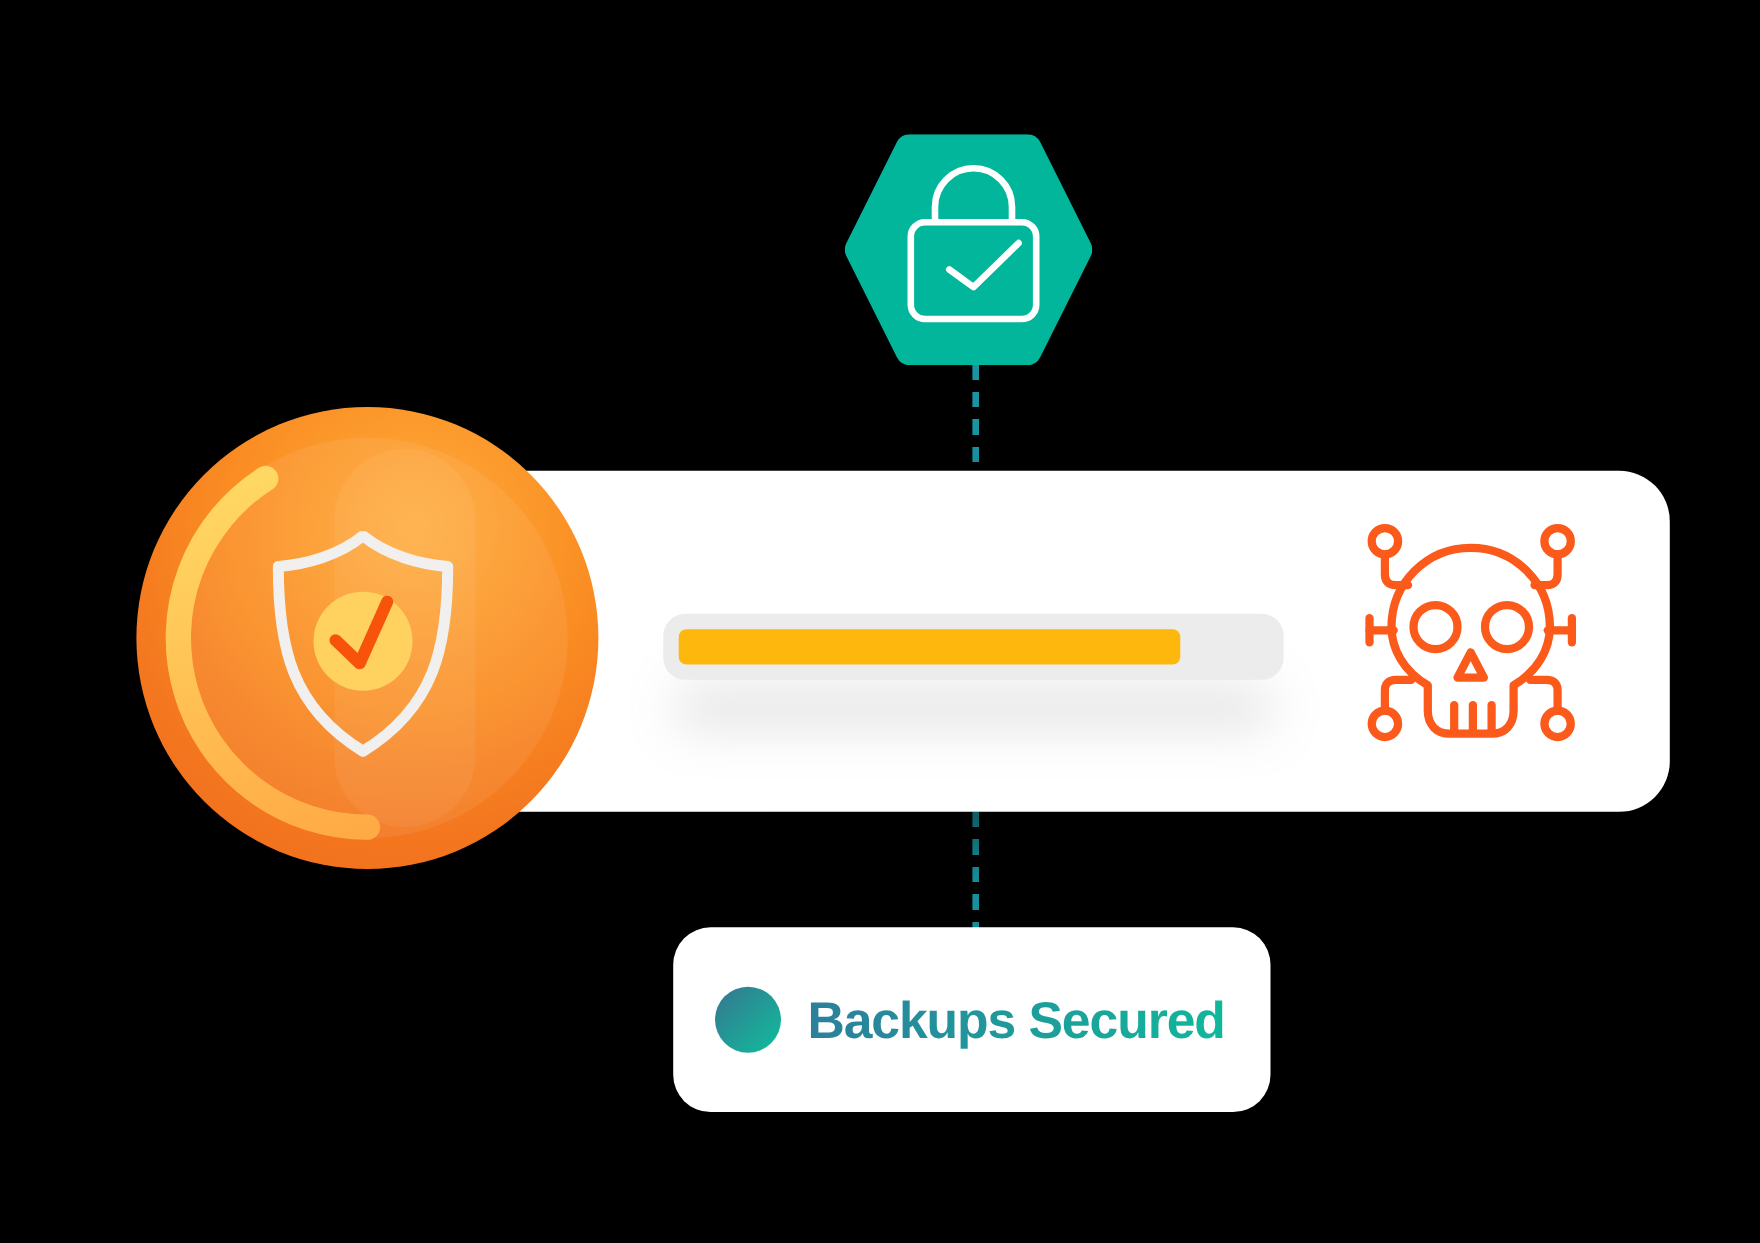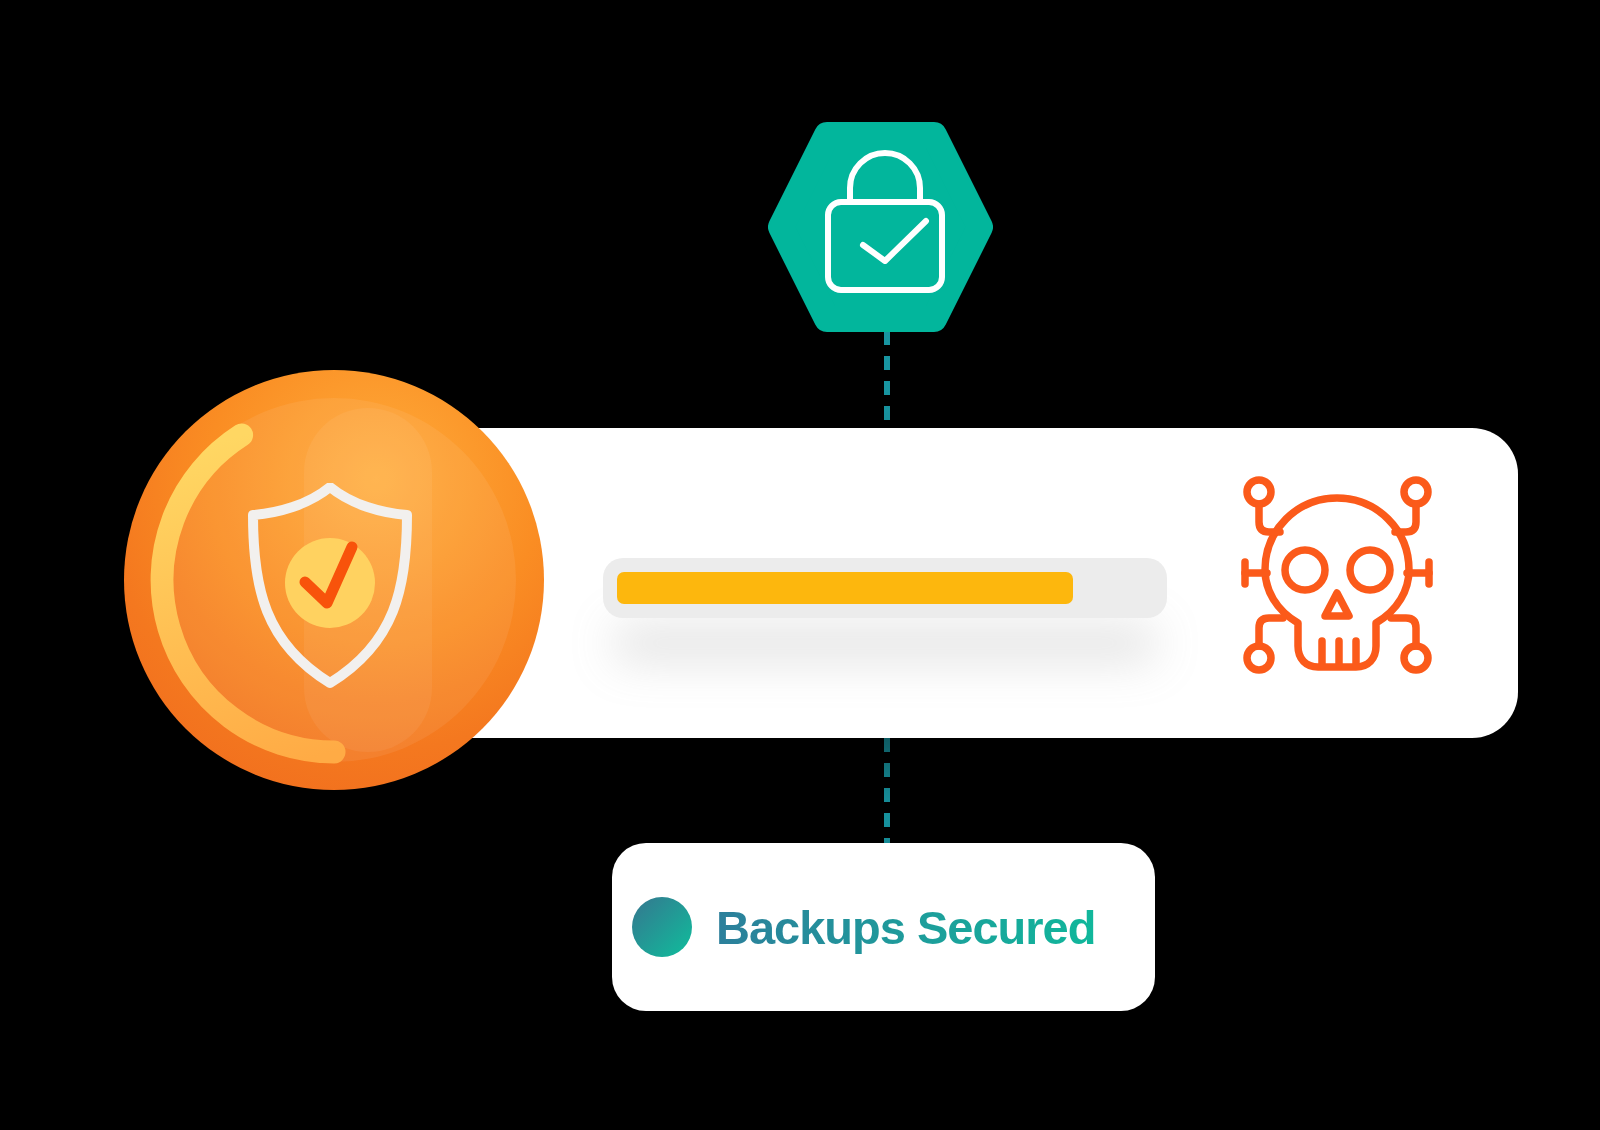--- a/index.html
+++ b/index.html
@@ -87,21 +87,21 @@
   
   .status-badge {
     position: absolute; left: 612px; top: 843px;
     width: 543px; height: 168px;
     background: #ffffff;
     border-radius: 34px;
     box-shadow: 0 24px 50px rgba(0,0,0,0.45);
     z-index: 2;
     display: flex; align-items: center;
     box-sizing: border-box;
-    padding-left: 20px;
+    padding-left: 38px;
   }
   .status-dot {
     width: 60px; height: 60px; border-radius: 50%;
     background: linear-gradient(135deg, #35768F 0%, #0FBE9C 100%);
     flex: 0 0 auto;
   }
   .status-label {
     margin-left: 24px;
     font-size: 47px;
     font-weight: bold;

